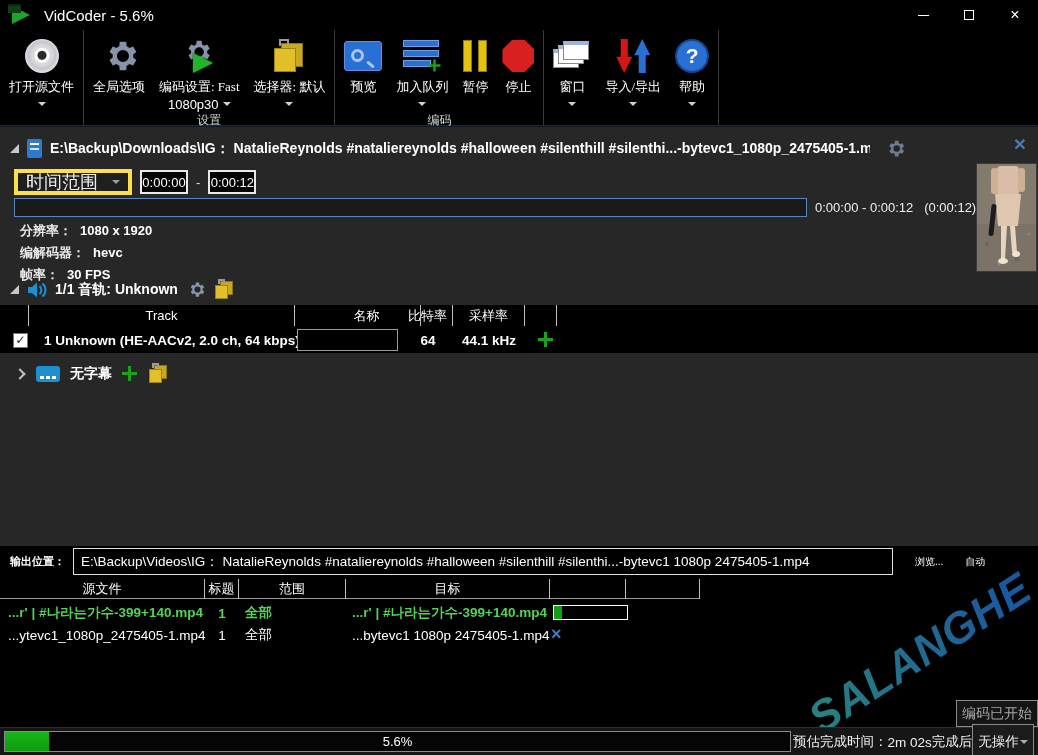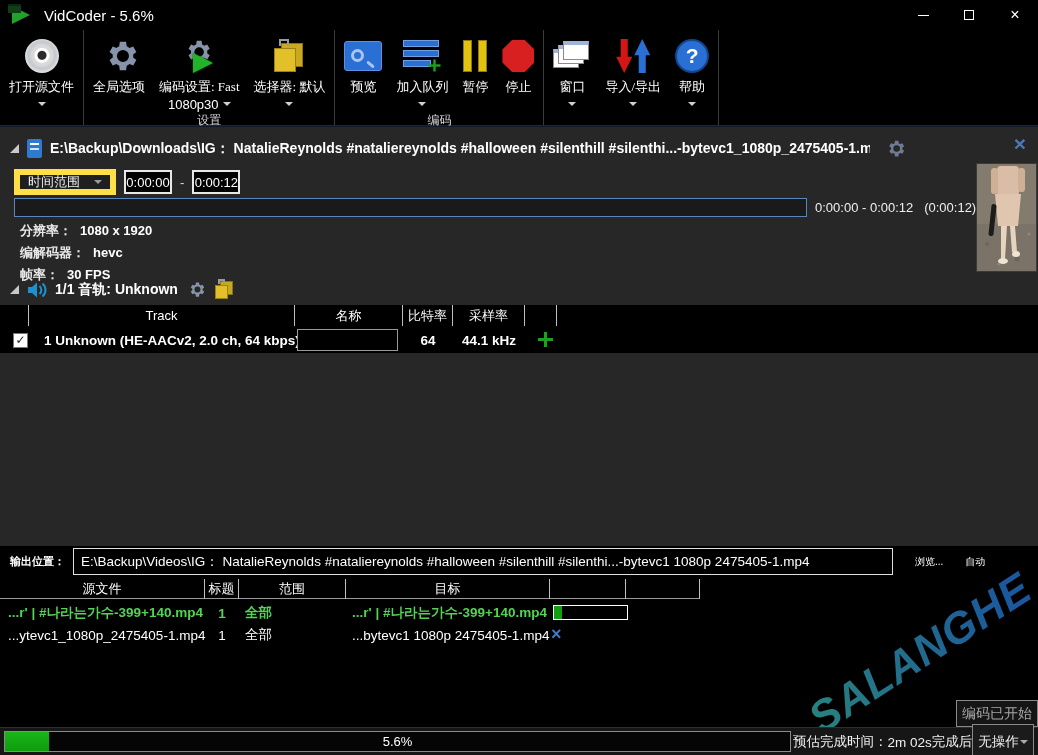--- a/index.html
+++ b/index.html
@@ -82,22 +82,22 @@
   .src-row { position:absolute; left:10px; top:11px; display:flex; align-items:center; gap:8px; width:1000px; }
   .exp { width:0; height:0; border-left:9px solid transparent; border-bottom:9px solid #c8c8c8; }
   .ic-videofile { width:15px; height:19px; background:#2d7ad0; border-radius:2px; position:relative; }
   .ic-videofile::before { content:""; position:absolute; left:3px; top:4px; width:9px; height:2px; background:#fff; }
   .ic-videofile::after { content:""; position:absolute; left:3px; top:9px; width:9px; height:2px; background:#cfe2f6; }
   .src-path { font-size:14px; font-weight:bold; white-space:nowrap; overflow:hidden; max-width:820px; }
   .src-gear { margin-left:6px; }
   .src-close { position:absolute; right:12px; top:8px; color:#4a7ab5; font-size:21px; font-weight:bold; line-height:18px; }
 
   .time-row { position:absolute; left:14px; top:42px; display:flex; align-items:center; gap:8px; }
-  .sel { height:26px; background:#1f1f1f; border:6px solid #fde047; display:flex; align-items:center;
-    padding:0 8px; gap:14px; font-size:13px; color:#eee; }
+  .sel { height:26px; background:#1f1f1f; border:4px solid #fde047; display:flex; align-items:center;
+    padding:0 8px; gap:14px; font-size:18px; color:#eee; }
   .sel .dd { border-top-color:#9a9a9a; margin-top:4px; }
   .time-input { width:48px; height:24px; background:#000; border:2px solid #e8e8e8; color:#fff;
     font-size:13px; display:flex; align-items:center; justify-content:center; }
   .time-dash { color:#ddd; font-size:13px; }
 
   .seekbar { position:absolute; left:14px; top:71px; width:793px; height:19px; background:#1a1a1a;
     border:1px solid #5a86c0; }
   .seek-fill { height:100%; background:linear-gradient(#5c97dd,#4383d4 45%,#3d7bcd); }
   .seek-text { position:absolute; left:815px; top:73px; font-size:13px; color:#efefef; white-space:nowrap; }
 
@@ -425,37 +425,48 @@
           <i class="f-back"></i>
           <i class="f-front"></i>
           <i class="f-clip"></i>
         </span>
     </div>
 
     <div class="audio-table">
       <div class="at-header">
         <div class="col" style="left:0;width:29px;"></div>
         <div class="col" style="left:29px;width:266px;">Track</div>
-        <div class="col" style="left:295px;width:108px;">名称</div>
+        <div class="col" style="left:313px;width:108px;">名称</div>
         <div class="col" style="left:403px;width:50px;">比特率</div>
         <div class="col" style="left:453px;width:72px;">采样率</div>
         <div class="col" style="left:525px;width:32px;"></div>
       </div>
       <div class="at-row">
         <span class="checkbox">
             <span>✓</span>
           </span>
         <span class="track-text">1 Unknown (HE-AACv2, 2.0 ch, 64 kbps)</span>
         <input class="name-input" value="" style="">
         <span class="bitrate-text">64</span>
         <span class="sample-text">44.1 kHz</span>
         <span class="plus-lg at-plus"></span>
       </div>
     </div>
 
+    <div class="sub-row">
+      <span class="chev"></span>
+      <span class="ic-subtitle"></span>
+      <span class="sub-label">无字幕</span>
+      <span class="plus-lg"></span>
+      <span class="ic-copy">
+          <i class="f-back"></i>
+          <i class="f-front"></i>
+          <i class="f-clip"></i>
+        </span>
+    </div>
   </div>
 
   <div class="output-bar">
     <span class="out-label">输出位置：</span>
     <div class="out-input">
         <span>E:\Backup\Videos\IG：  NatalieReynolds #nataliereynolds #halloween #silenthill #silenthi...-bytevc1 1080p 2475405-1.mp4</span>
       </div>
     <span class="out-btn">浏览...</span>
     <span class="out-btn">自动</span>
   </div>

